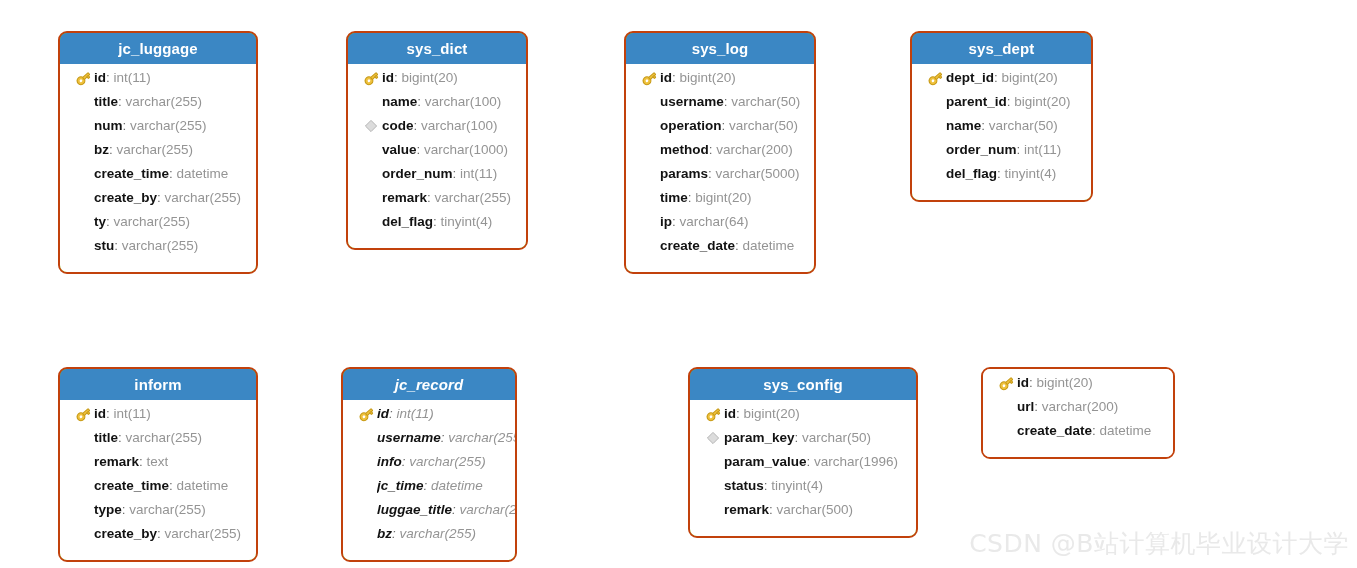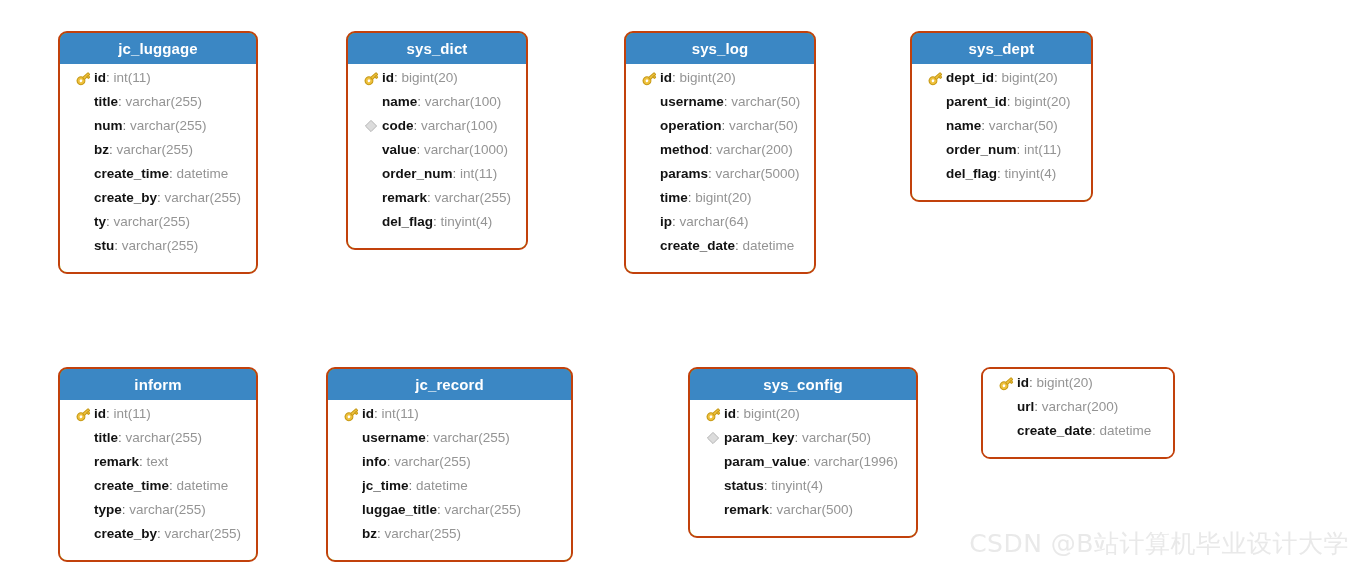--- a/index.html
+++ b/index.html
@@ -300,21 +300,21 @@
         <div class="col-row">
           <span class="col-icon"></span>
           <span class="col-text"><span class="col-name">type</span><span class="col-sep">: </span><span class="col-type">varchar(255)</span></span>
         </div>
         <div class="col-row">
           <span class="col-icon"></span>
           <span class="col-text"><span class="col-name">create_by</span><span class="col-sep">: </span><span class="col-type">varchar(255)</span></span>
         </div>
       </div>
     </div>
-    <div class="table-card" style="left: 314px; top: 367px; width: 247px;">
+    <div class="table-card" style="left: 329px; top: 367px; width: 176px; font-style: italic;">
       <div class="table-header">jc_record</div>
       <div class="table-body">
         <div class="col-row">
           <span class="col-icon">
             <svg width="17" height="15" viewBox="0 0 17 15">
               <g transform="rotate(-42 8.5 7.5)">
                 <circle cx="5.1" cy="7.5" r="3.9" fill="#efc13c" stroke="#c79a17" stroke-width="1.1"></circle>
                 <circle cx="5.1" cy="7.5" r="1.35" fill="#ffffff"></circle>
                 <rect x="8.4" y="6.2" width="7.4" height="2.6" rx="0.6" fill="#efc13c" stroke="#c79a17" stroke-width="1"></rect>
                 <rect x="12.1" y="8.3" width="1.9" height="2.5" rx="0.5" fill="#efc13c" stroke="#c79a17" stroke-width="1"></rect>

